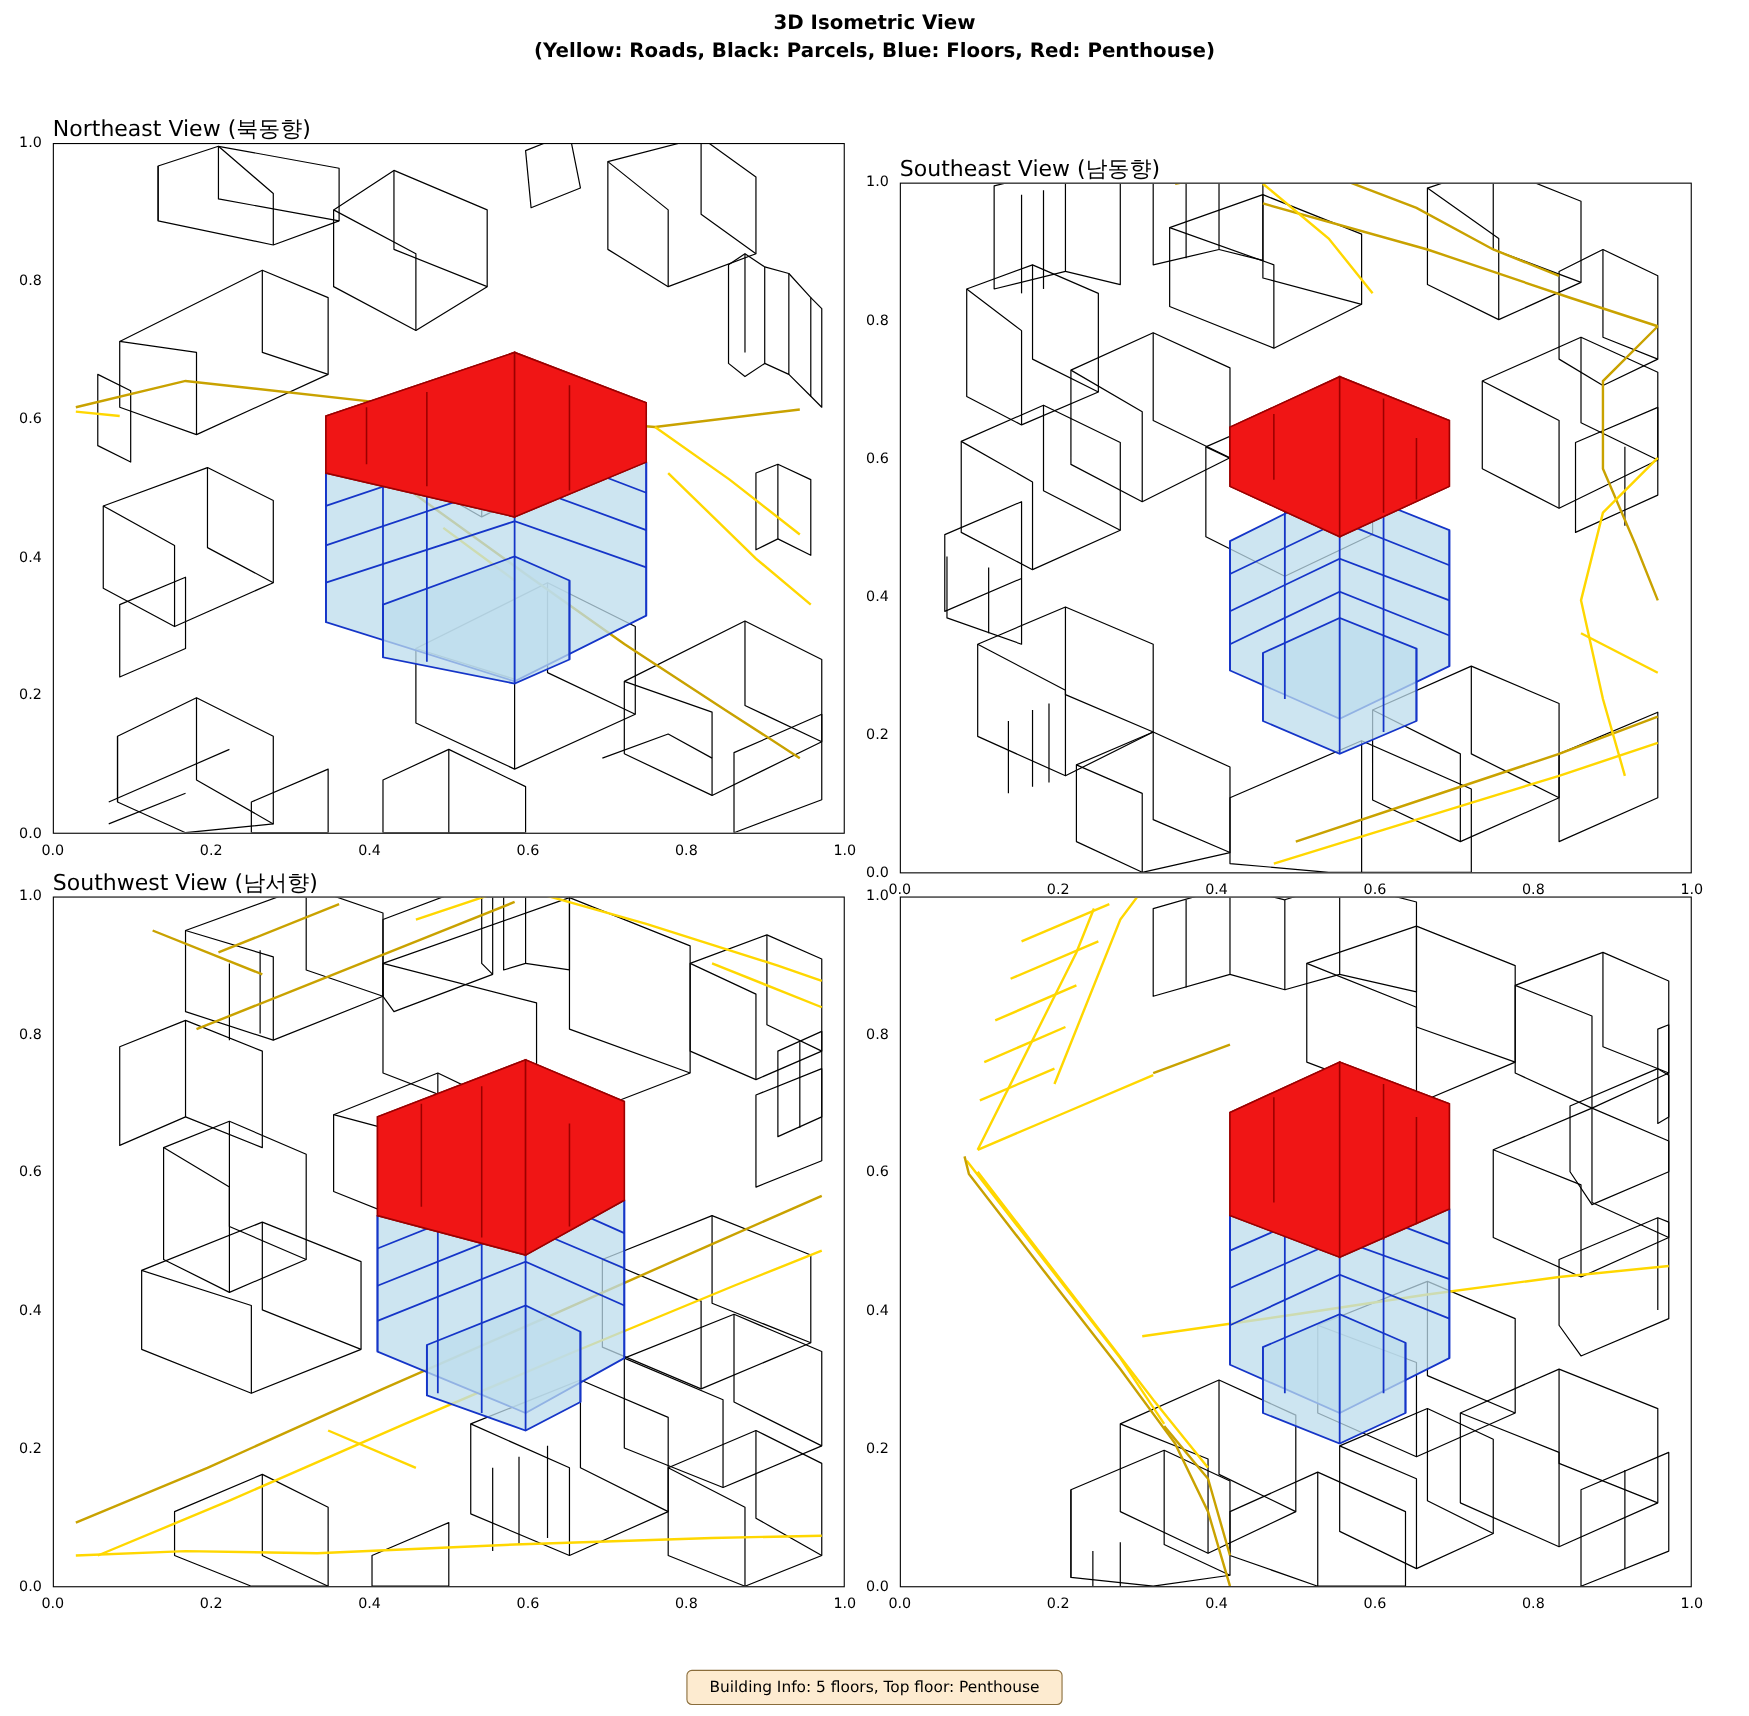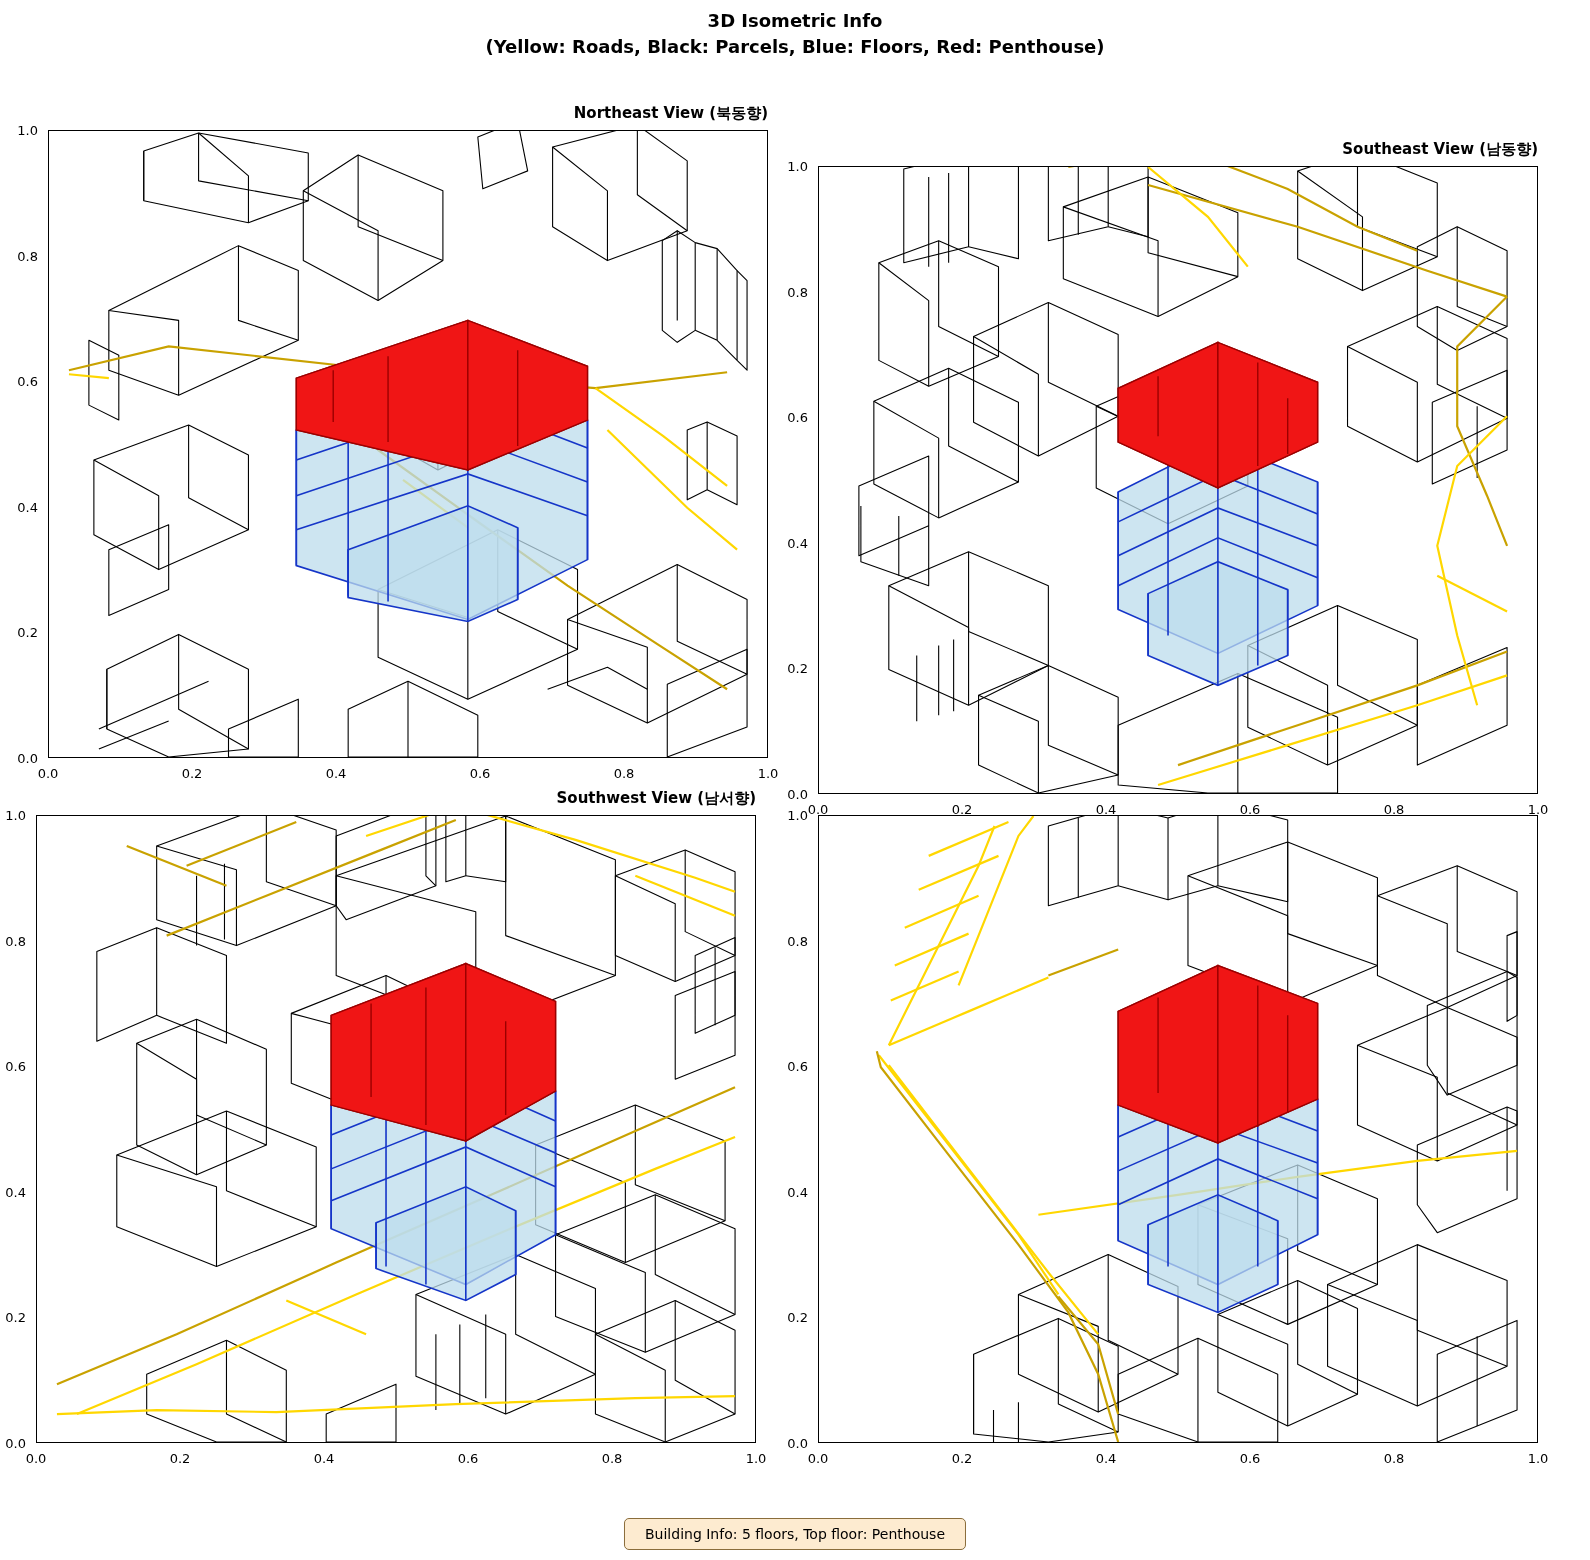--- a/index.html
+++ b/index.html
@@ -33,23 +33,23 @@
     white-space: pre-line;
   }
   .panel {
     position: absolute;
   }
   .panel-title {
     position: absolute;
     left: 0;
     top: -26px;
     width: 100%;
-    text-align: right;
-    font-size: 15px;
-    font-weight: bold;
+    text-align: left;
+    font-size: 20px;
+    font-weight: normal;
   }
   .axes {
     position: absolute;
     left: 0; top: 0;
     width: 100%;
     height: 100%;
     border: 1.2px solid #000000;
     box-sizing: border-box;
     background: #ffffff;
     overflow: hidden;
@@ -93,21 +93,21 @@
   .floor-face { fill: #bcdcec; fill-opacity: 0.75; stroke: #1535c8; stroke-width: 1.6; }
   .floor-line { fill: none; stroke: #1535c8; stroke-width: 1.6; }
   .pent-face { fill: #f01515; fill-opacity: 1; stroke: #9b0000; stroke-width: 1.4; }
   .pent-line { fill: none; stroke: #9b0000; stroke-width: 1.4; }
 </style>
 </head>
 <body>
 
 <div class="figure">
 
-  <div class="suptitle">3D Isometric Info
+  <div class="suptitle">3D Isometric View
 (Yellow: Roads, Black: Parcels, Blue: Floors, Red: Penthouse)</div>
 
   <div class="panel" style="left:48px; top:130px; width:720px; height:628px;">
     <div class="panel-title">Northeast View (북동향)</div>
     <div class="axes">
       <svg class="scene" viewBox="0 0 720 628" preserveAspectRatio="none">
 
         <g class="blk">
           <path d="M95,20 L150,2 L260,22 L260,70 L200,92 L95,70 Z"></path>
           <path d="M150,2 L150,50 L260,70"></path>
@@ -290,21 +290,21 @@
     <div class="tick-label ytick" style="left:-10px; top:628px; transform:translate(-100%,-50%);">0.0</div>
 
     <div class="tick-label xtick" style="left:0px; top:636px;">0.0</div>
     <div class="tick-label xtick" style="left:144px; top:636px;">0.2</div>
     <div class="tick-label xtick" style="left:288px; top:636px;">0.4</div>
     <div class="tick-label xtick" style="left:432px; top:636px;">0.6</div>
     <div class="tick-label xtick" style="left:576px; top:636px;">0.8</div>
     <div class="tick-label xtick" style="left:720px; top:636px;">1.0</div>
   </div>
 
-  <div class="panel" style="left:36px; top:815px; width:720px; height:628px;">
+  <div class="panel" style="left:48px; top:815px; width:720px; height:628px;">
     <div class="panel-title">Southwest View (남서향)</div>
     <div class="axes">
       <svg class="scene" viewBox="0 0 720 628" preserveAspectRatio="none">
         <g class="blk">
           <path d="M120,30 L230,-10 L300,14 L300,90 L200,130 L120,104 Z"></path>
           <path d="M230,-10 L230,66 L300,90"></path>
           <path d="M200,130 L200,54 L120,30"></path>
           <path d="M160,60 L160,130 M188,48 L188,124"></path>
           <path d="M300,20 L390,-14 L400,-14 L400,70 L310,104 L300,90 Z"></path>
           <path d="M390,-14 L390,60 L400,70"></path>

